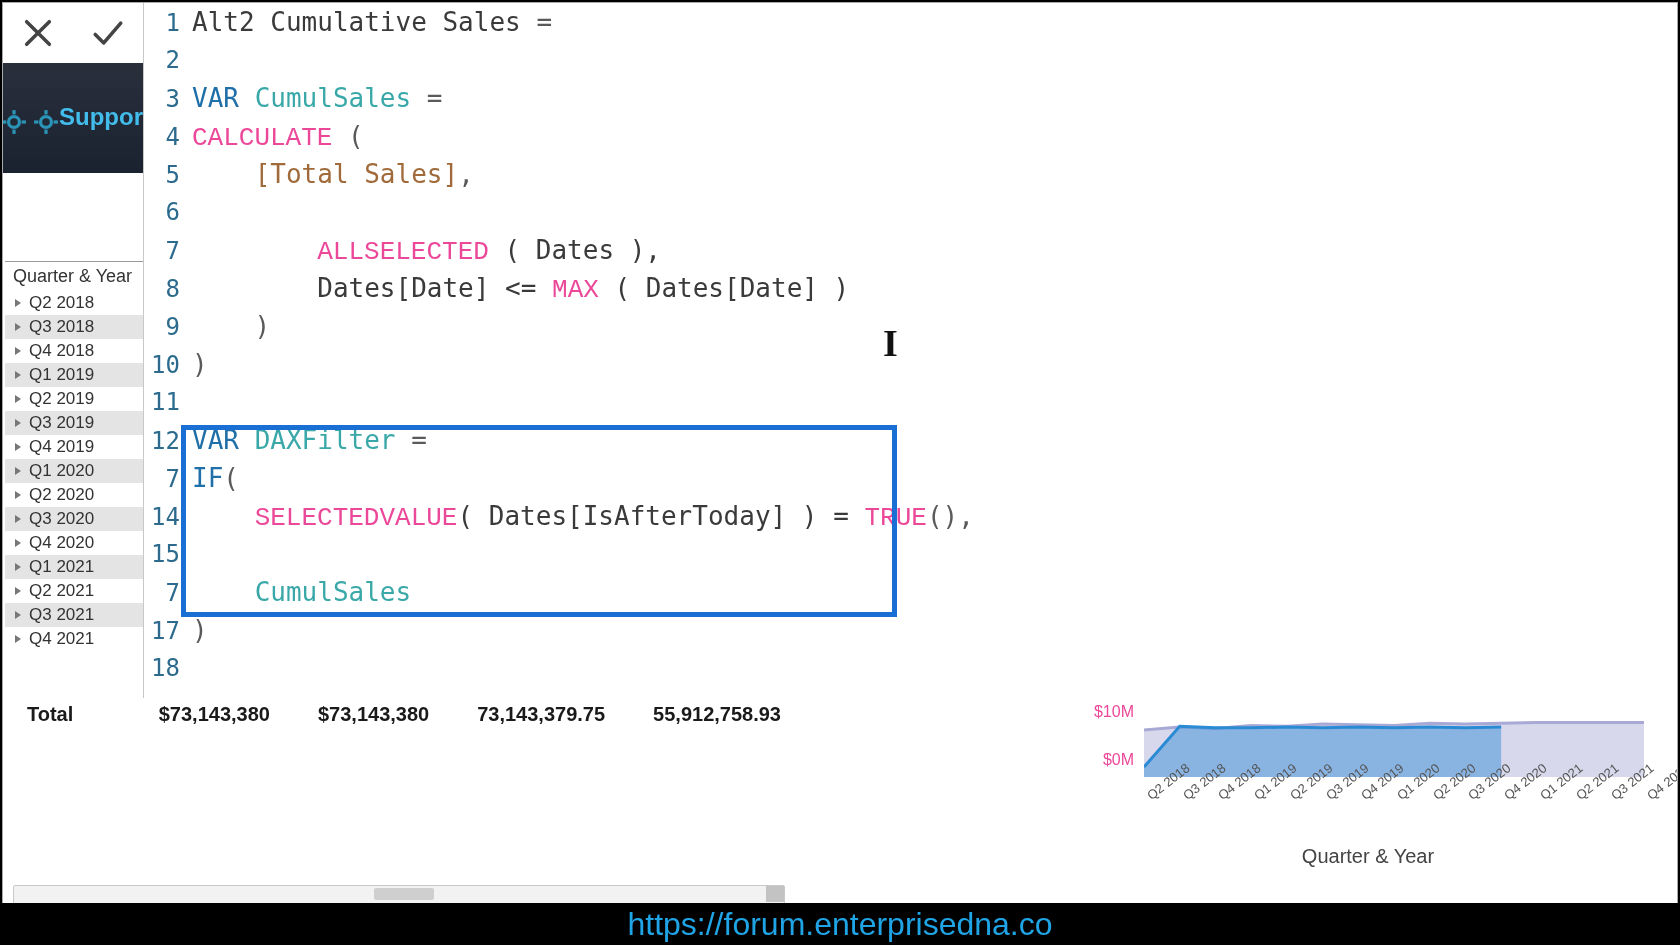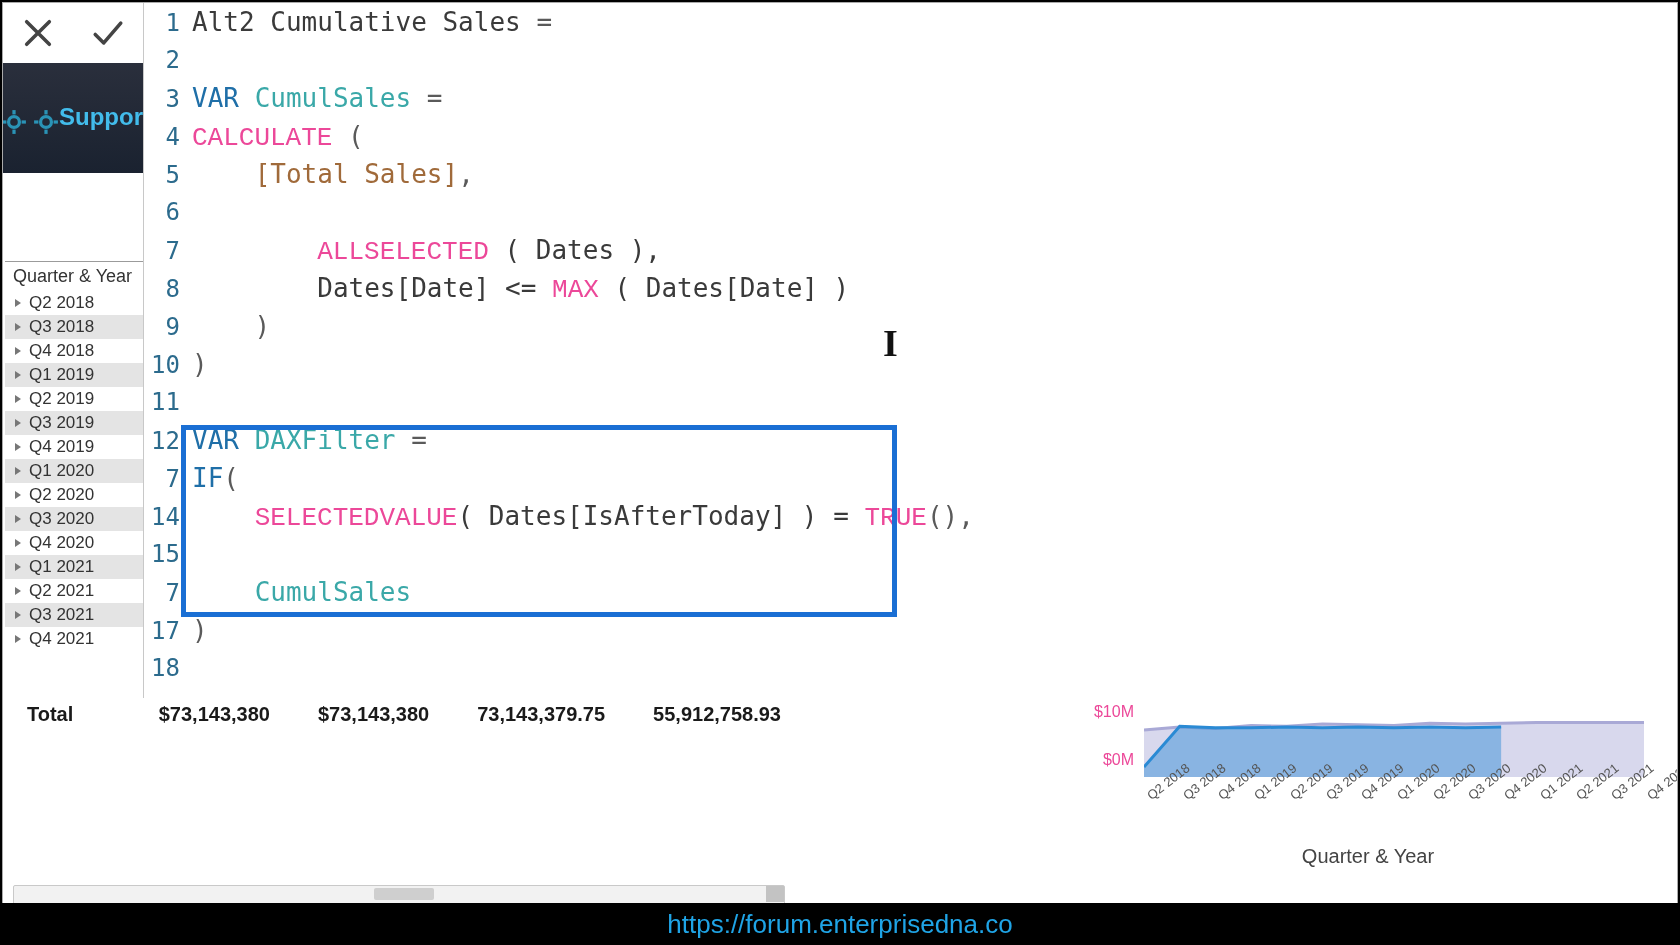--- a/index.html
+++ b/index.html
@@ -273,21 +273,21 @@
   .footer-link {
     position: absolute;
     left: 0;
     right: 0;
     bottom: 0;
     height: 42px;
     display: flex;
     align-items: center;
     justify-content: center;
     color: #1fa4e6;
-    font-size: 26px;
+    font-size: 32px;
     font-weight: 500;
     background: #000;
   }
 </style>
 </head>
 <body>
 
 <div class="stage">
 
   <div class="whiteboard">

